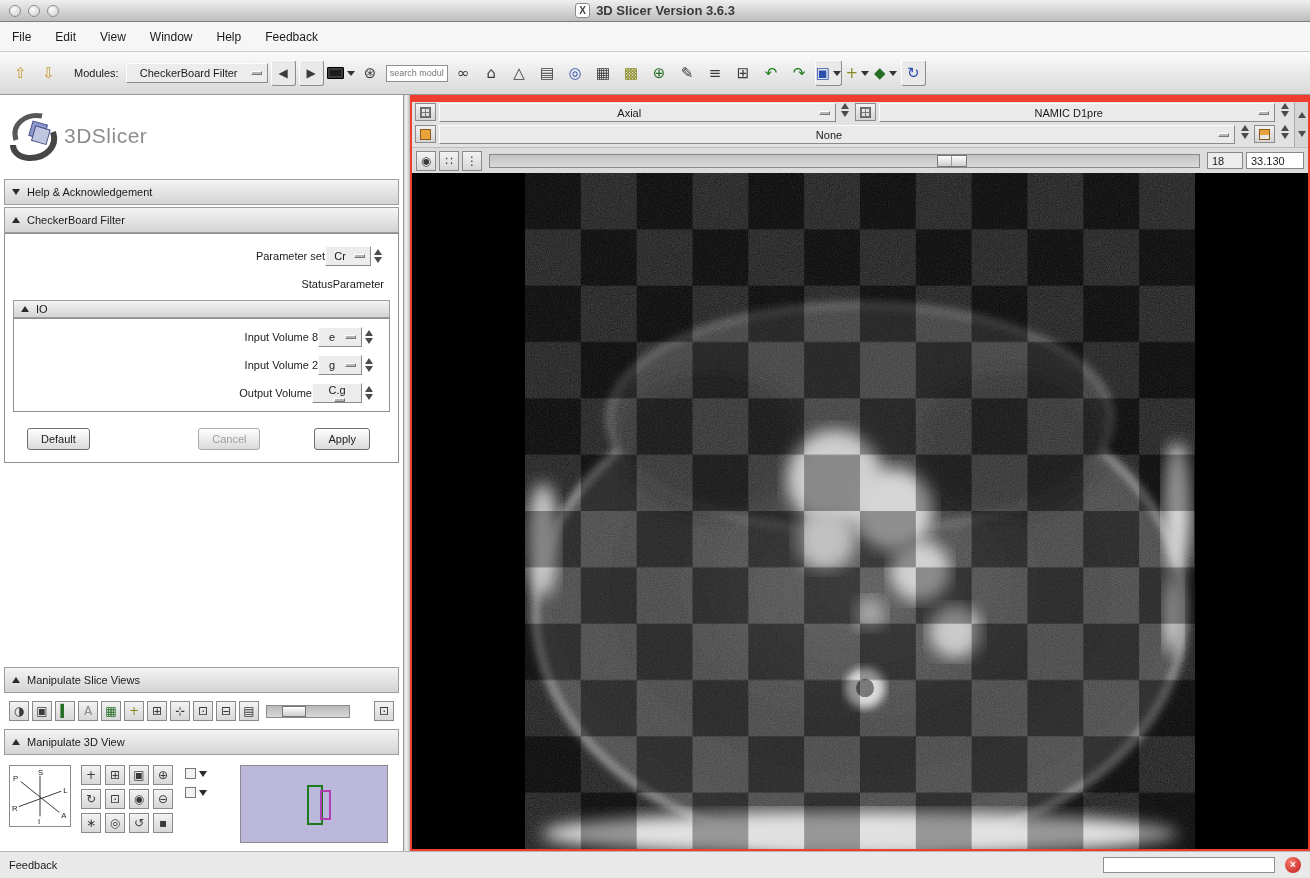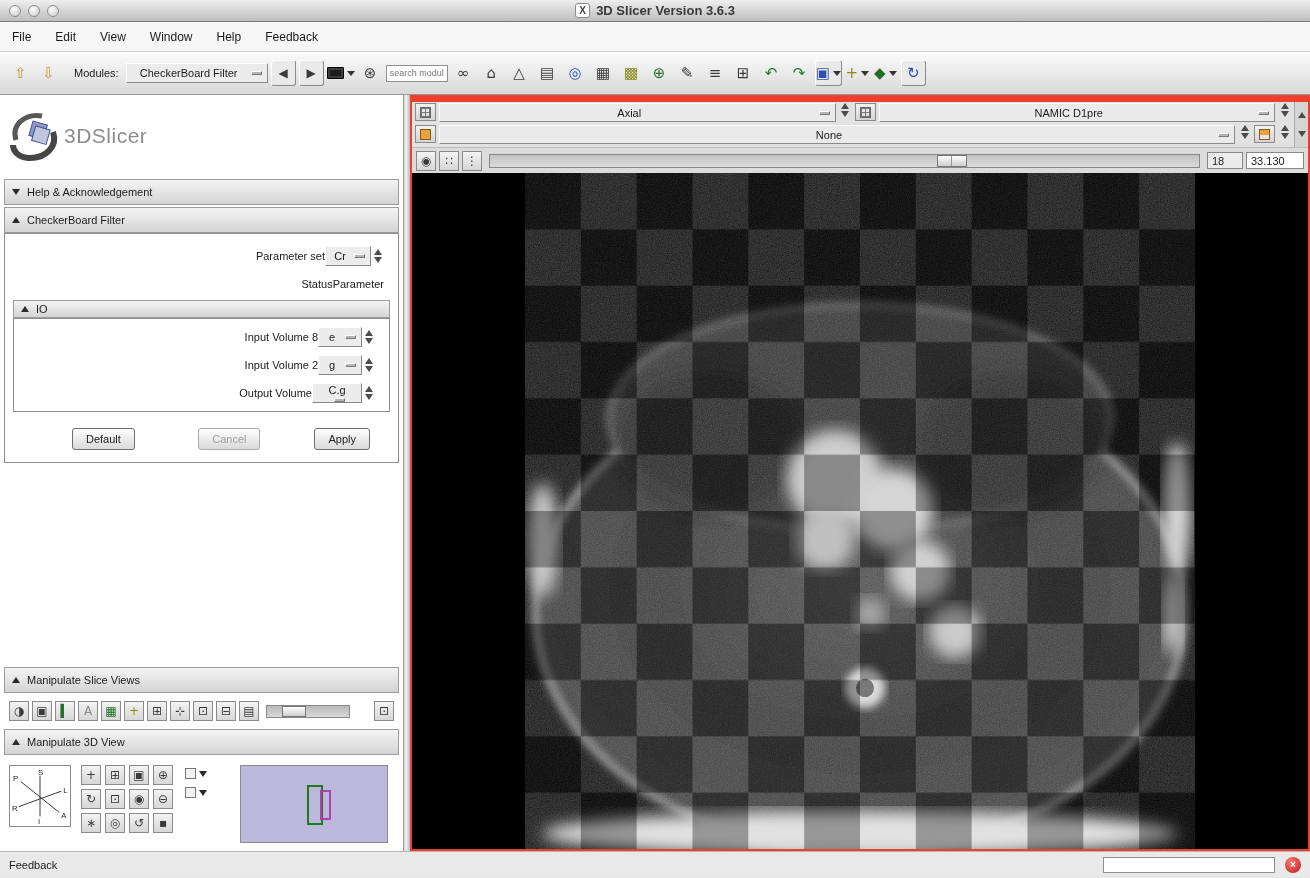--- a/index.html
+++ b/index.html
@@ -70,21 +70,21 @@
   .tri-down-sm { width:0; height:0; border-left:4px solid transparent; border-right:4px solid transparent; border-top:6px solid #2a2a2a; }
 
   .module-box { margin:0 4px; border:1px solid #8f8f8f; background:#fff; padding-top:4px; flex:0 0 auto; }
   .frow { display:flex; align-items:center; justify-content:flex-end; margin:8px 14px 0 0; }
   .status-row { display:flex; justify-content:flex-end; margin:12px 14px 0 0; }
   .sub-hdr { margin:10px 8px 0; height:18px; background:linear-gradient(#f4f4f4,#d4d4d4); border:1px solid #9c9c9c;
              display:flex; align-items:center; gap:7px; padding:0 7px; }
   .sub-box { margin:0 8px; border:1px solid #8f8f8f; background:#fff; padding:8px 0; }
   .txt-input { width:130px; height:19px; border:1px solid #8a8a8a; background:#fff; padding:0 4px; }
   .kwbtn { padding:4px 13px; border:1px solid #6f6f6f; border-radius:3px;
-           background:linear-gradient(#fefefe,#dadada); color:#222;margin-left:45px; }
+           background:linear-gradient(#fefefe,#dadada); color:#222; }
   .kwbtn:disabled { color:#a0a0a0; border-color:#ababab; }
   .btn-row { display:flex; align-items:center; margin:16px 28px 12px 22px; }
   .panel-spacer { flex:1 1 auto; }
 
   .slice-tools { margin:2px 4px 0; display:flex; align-items:center; gap:3px; padding:6px 5px; flex:0 0 auto; }
   .mini { width:20px; height:20px; border:1px solid #8a8a8a; background:linear-gradient(#f3f3f3,#d7d7d7);
           display:flex; align-items:center; justify-content:center; flex:0 0 auto; }
   .mini .g { font-size:12px; }
   .htrack { width:84px; height:13px; border:1px solid #8a8a8a; background:linear-gradient(#b9b9b9,#d8d8d8);
             position:relative; margin:0 4px; flex:0 0 auto; }

